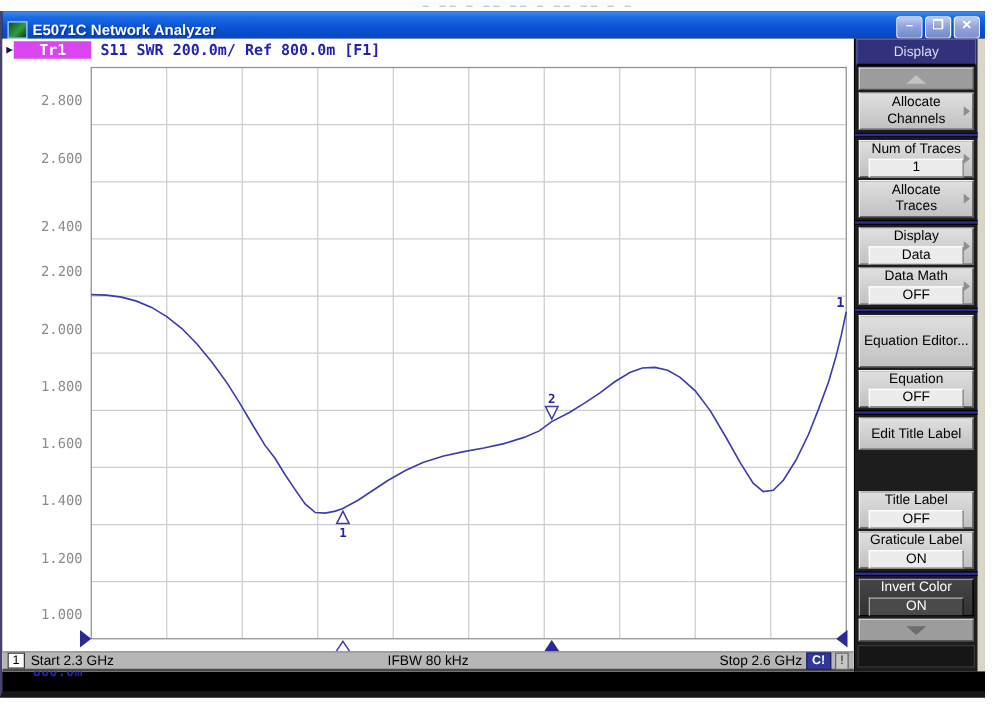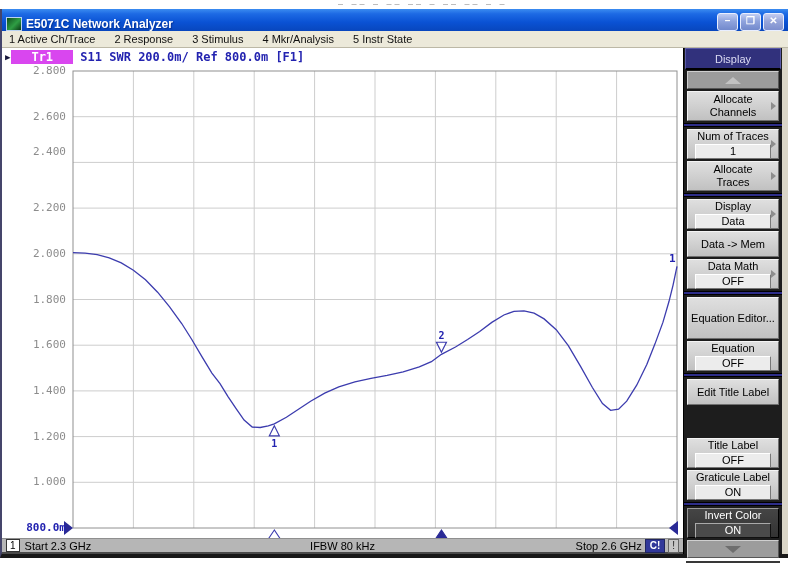--- a/index.html
+++ b/index.html
@@ -23,21 +23,21 @@
   .menubar{height:16px;background:#ece9da;border-bottom:1px solid #bcb8a6;display:flex;align-items:center;gap:19px;padding:0 7px;font-size:11px;color:#111;}
   .menu-item{white-space:nowrap;}
 
   
   .content{display:flex;height:506px;background:#fff;}
   .channel{position:relative;width:681px;height:506px;background:#fff;font-family:"DejaVu Sans Mono",monospace;flex:none;}
   .trace-hdr{position:absolute;top:2px;left:3px;font-size:12px;font-weight:bold;color:#2323b0;display:flex;align-items:center;white-space:pre;}
   .tr-arrow{color:#15153a;font-size:9px;margin-right:1px;}
   .tr-id{background:#d946ef;color:#fff;padding:0 20px;}
   #plot-svg{position:absolute;left:0;top:0;}
-  .ytick{position:absolute;left:0;width:64px;text-align:right;font-size:11px;color:#8c8c8c;line-height:12px;}
+  .ytick{position:absolute;left:0;width:64px;text-align:right;font-size:11px;color:#8c8c8c;line-height:12px;margin-top:27px;}
   .ytick.ref{color:#2323b0;font-weight:bold;}
   .mkr-readout{position:absolute;left:80px;top:31px;font-size:11.5px;font-weight:bold;color:#2323b0;line-height:11px;white-space:pre;}
 
   
   .statusbar{position:absolute;left:0;bottom:0;width:681px;height:16px;box-sizing:border-box;background:#b6b6b6;
              border-top:1px solid #8f8f8f;border-bottom:2px solid #4a4a4a;display:flex;align-items:center;
              font-family:"Liberation Sans",sans-serif;font-size:11px;color:#000;padding:0 4px;}
   .ch-box{background:#fff;border:1px solid #333;font-size:10px;line-height:11px;padding:0 3px;margin-right:5px;flex:none;}
   .sb-center{position:absolute;left:0;right:0;text-align:center;}
   .sb-right{margin-left:auto;display:flex;align-items:center;gap:3px;position:relative;}
@@ -69,27 +69,20 @@
   <div class="window">
 
     <div class="titlebar">
       <div class="app-icon"></div>
       <div class="title-text">E5071C Network Analyzer</div>
       <div class="tbtn">–</div>
       <div class="tbtn">❐</div>
       <div class="tbtn close">✕</div>
     </div>
 
-    <div class="menubar" id="menubar">
-        <span class="menu-item">1 Active Ch/Trace</span>
-        <span class="menu-item">2 Response</span>
-        <span class="menu-item">3 Stimulus</span>
-        <span class="menu-item">4 Mkr/Analysis</span>
-        <span class="menu-item">5 Instr State</span>
-      </div>
 
     <div class="content">
 
       <div class="channel">
         <div class="trace-hdr">
           <span class="tr-arrow">▶</span>
           <span class="tr-id">Tr1</span>
           <span> S11 SWR 200.0m/ Ref 800.0m [F1]</span>
         </div>
 
@@ -120,21 +113,21 @@
             <path d="M 272.3333333333333 482 L 266.3333333333333 491 L 278.3333333333333 491 Z" fill="#fff" stroke="#3c3cae" stroke-width="1.1"></path>
             <path d="M 439.44000000000017 304.27144999999996 L 434.44000000000017 294.27144999999996 L 444.44000000000017 294.27144999999996 Z" fill="#fff" stroke="#3c3cae" stroke-width="1.2"></path>
             <text x="436.44000000000017" y="291.27144999999996" fill="#2323b0" font-size="10" font-family="DejaVu Sans Mono, monospace" font-weight="bold">2</text>
             <path d="M 439.44000000000017 482 L 433.44000000000017 491 L 445.44000000000017 491 Z" fill="#2a2a96" stroke="#2a2a96" stroke-width="1.1"></path>
             <path d="M 62 473 L 62 487 L 71 480 Z" fill="#2a2a96"></path>
             <path d="M 676 473 L 676 487 L 667 480 Z" fill="#2a2a96"></path>
           </svg>
         <div id="yticks">
             <div class="ytick" style="top: 17px;">2.800</div>
             <div class="ytick" style="top: 62.7px;">2.600</div>
-            <div class="ytick" style="top: 98px;">2.400</div>
+            <div class="ytick" style="top: 118px;">2.400</div>
             <div class="ytick" style="top: 154.1px;">2.200</div>
             <div class="ytick" style="top: 199.8px;">2.000</div>
             <div class="ytick" style="top: 245.5px;">1.800</div>
             <div class="ytick" style="top: 291.2px;">1.600</div>
             <div class="ytick" style="top: 336.9px;">1.400</div>
             <div class="ytick" style="top: 382.6px;">1.200</div>
             <div class="ytick" style="top: 428.3px;">1.000</div>
             <div class="ytick ref" style="top: 474px;">800.0m</div>
           </div>
 
@@ -170,23 +163,20 @@
             <div>Allocate</div>
             <div>Traces</div>
             <span class="arrow"></span>
           </div>
           <div class="skey-sep"></div>
           <div class="skey" style="height: 30px;">
             <div>Display</div>
             <div class="val">Data</div>
             <span class="arrow"></span>
           </div>
-          <div class="skey" style="height: 26px;">
-            <div>Data -&gt; Mem</div>
-          </div>
           <div class="skey" style="height: 30px;">
             <div>Data Math</div>
             <div class="val">OFF</div>
             <span class="arrow"></span>
           </div>
           <div class="skey-sep"></div>
           <div class="skey" style="height: 42px;">
             <div>Equation Editor...</div>
           </div>
           <div class="skey" style="height: 30px;">

